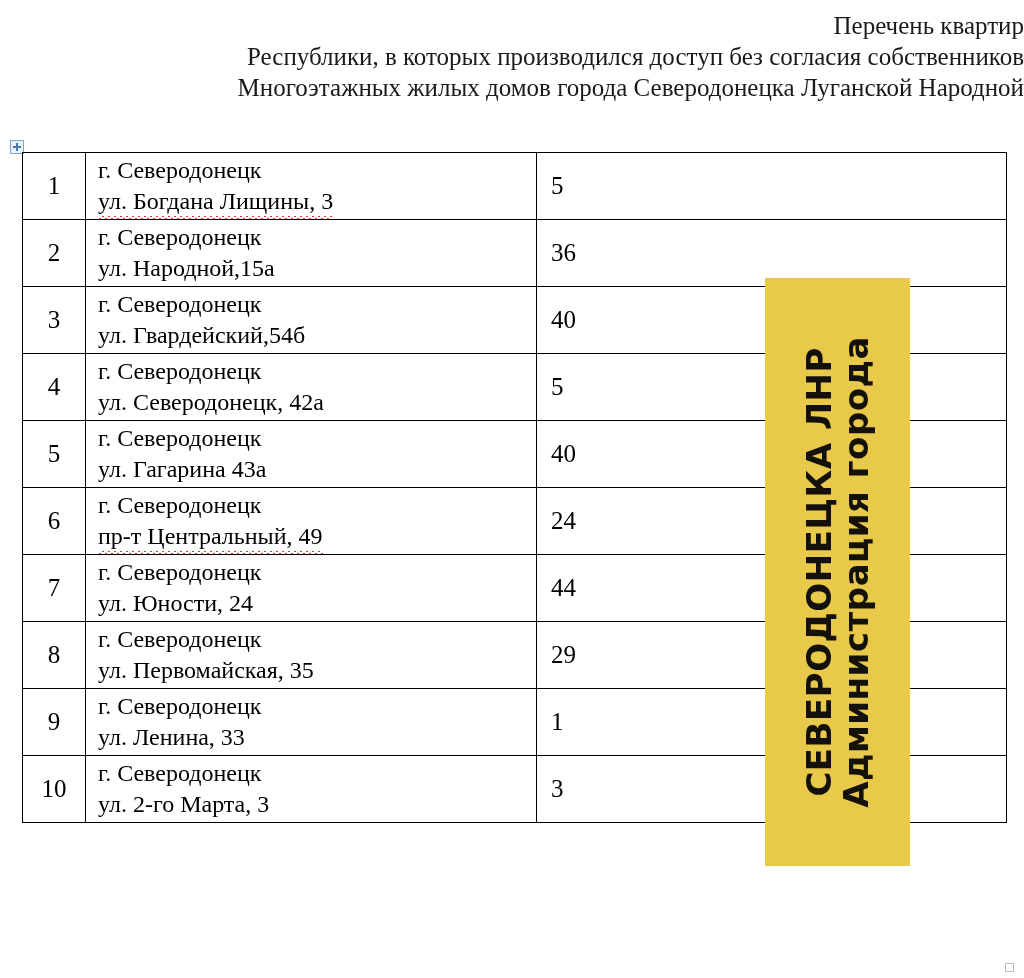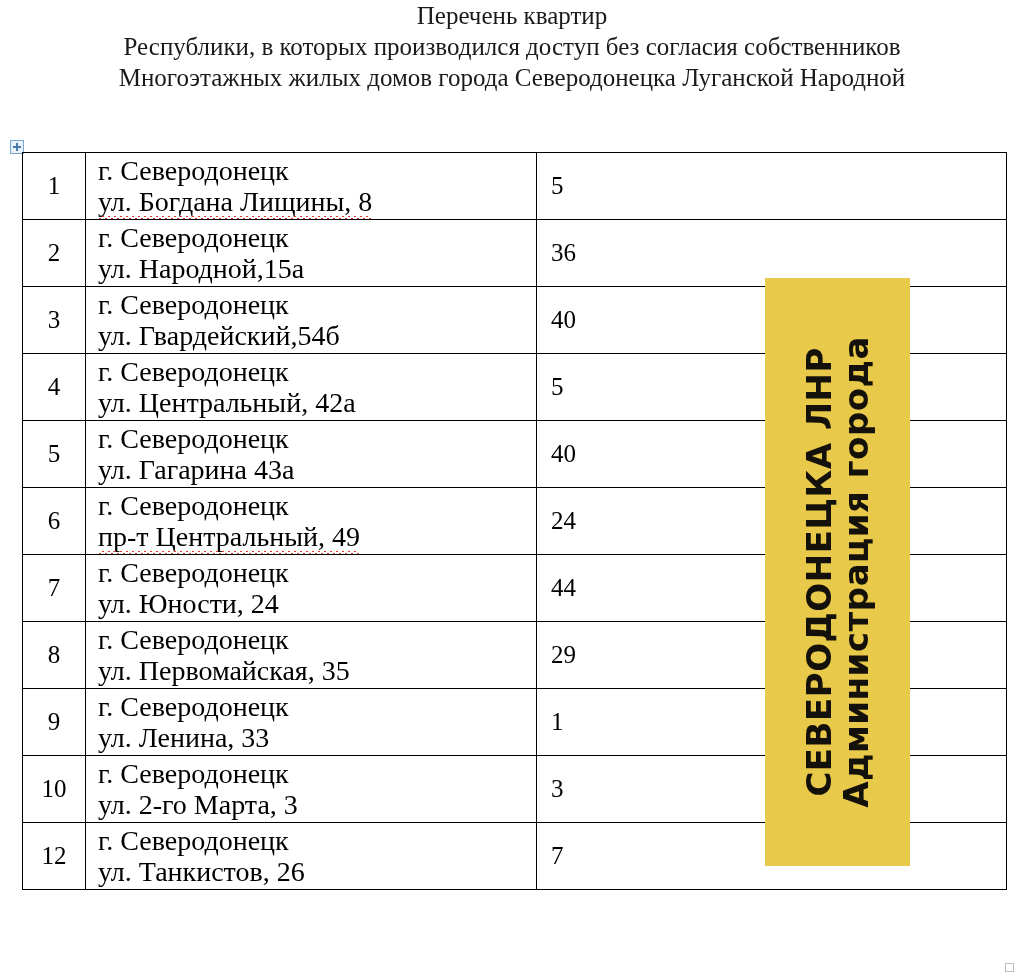--- a/index.html
+++ b/index.html
@@ -11,21 +11,22 @@
     width: 1024px;
     height: 978px;
     position: relative;
     font-family: "Liberation Serif", serif;
     color: #000000;
     overflow: hidden;
   }
 
   
   #title-block {
-    text-align: center;
+    padding-top: 10px;
+    text-align: right;
   }
   .title-line {
     font-family: "Liberation Serif", serif;
     font-size: 25px;
     line-height: 31px;
     color: #1a1a1a;
     white-space: nowrap;
   }
   .title-line.wide {
     letter-spacing: 0px;
@@ -75,21 +76,21 @@
   }
   .col-num {
     width: 62px;
     text-align: center;
     font-size: 25px;
     font-family: "Liberation Serif", serif;
   }
   .col-addr {
     width: 438px;
     padding: 2px 0 2px 12px !important;
-    font-size: 28px;
+    font-size: 24px;
     line-height: 31px;
   }
   .col-count {
     text-align: left;
     padding-left: 14px !important;
     font-size: 25px;
   }
   .addr-city { display: block; }
   .addr-street {
     display: block;
@@ -160,21 +161,21 @@
 </div>
 
 <div id="table-handle"></div>
 
 <table id="apartments-table">
   <tbody>
     <tr>
       <td class="col-num">1</td>
       <td class="col-addr">
         <span class="addr-city">г. Северодонецк</span>
-        <span class="addr-street"><span class="squiggle">ул. Богдана Лищины, 8</span></span>
+        <span class="addr-street"><span class="squiggle">ул. Богдана Лищины, 3</span></span>
       </td>
       <td class="col-count">5</td>
     </tr>
     <tr>
       <td class="col-num">2</td>
       <td class="col-addr">
         <span class="addr-city">г. Северодонецк</span>
         <span class="addr-street">ул. Народной,15а</span>
       </td>
       <td class="col-count">36</td>
@@ -184,21 +185,21 @@
       <td class="col-addr">
         <span class="addr-city">г. Северодонецк</span>
         <span class="addr-street">ул. Гвардейский,54б</span>
       </td>
       <td class="col-count">40</td>
     </tr>
     <tr>
       <td class="col-num">4</td>
       <td class="col-addr">
         <span class="addr-city">г. Северодонецк</span>
-        <span class="addr-street">ул. Центральный, 42а</span>
+        <span class="addr-street">ул. Северодонецк, 42а</span>
       </td>
       <td class="col-count">5</td>
     </tr>
     <tr>
       <td class="col-num">5</td>
       <td class="col-addr">
         <span class="addr-city">г. Северодонецк</span>
         <span class="addr-street">ул. Гагарина 43а</span>
       </td>
       <td class="col-count">40</td>
@@ -235,28 +236,20 @@
       </td>
       <td class="col-count">1</td>
     </tr>
     <tr>
       <td class="col-num">10</td>
       <td class="col-addr">
         <span class="addr-city">г. Северодонецк</span>
         <span class="addr-street">ул. 2-го Марта, 3</span>
       </td>
       <td class="col-count">3</td>
-    </tr>
-    <tr>
-      <td class="col-num">12</td>
-      <td class="col-addr">
-        <span class="addr-city">г. Северодонецк</span>
-        <span class="addr-street">ул. Танкистов, 26</span>
-      </td>
-      <td class="col-count">7</td>
     </tr>
   </tbody>
 </table>
 
 <div id="watermark">
   <span class="wm-text">СЕВЕРОДОНЕЦКА ЛНР</span>
   <span class="wm-text">Администрация города</span>
 </div>
 
 <div id="page-corner-marker"></div>

